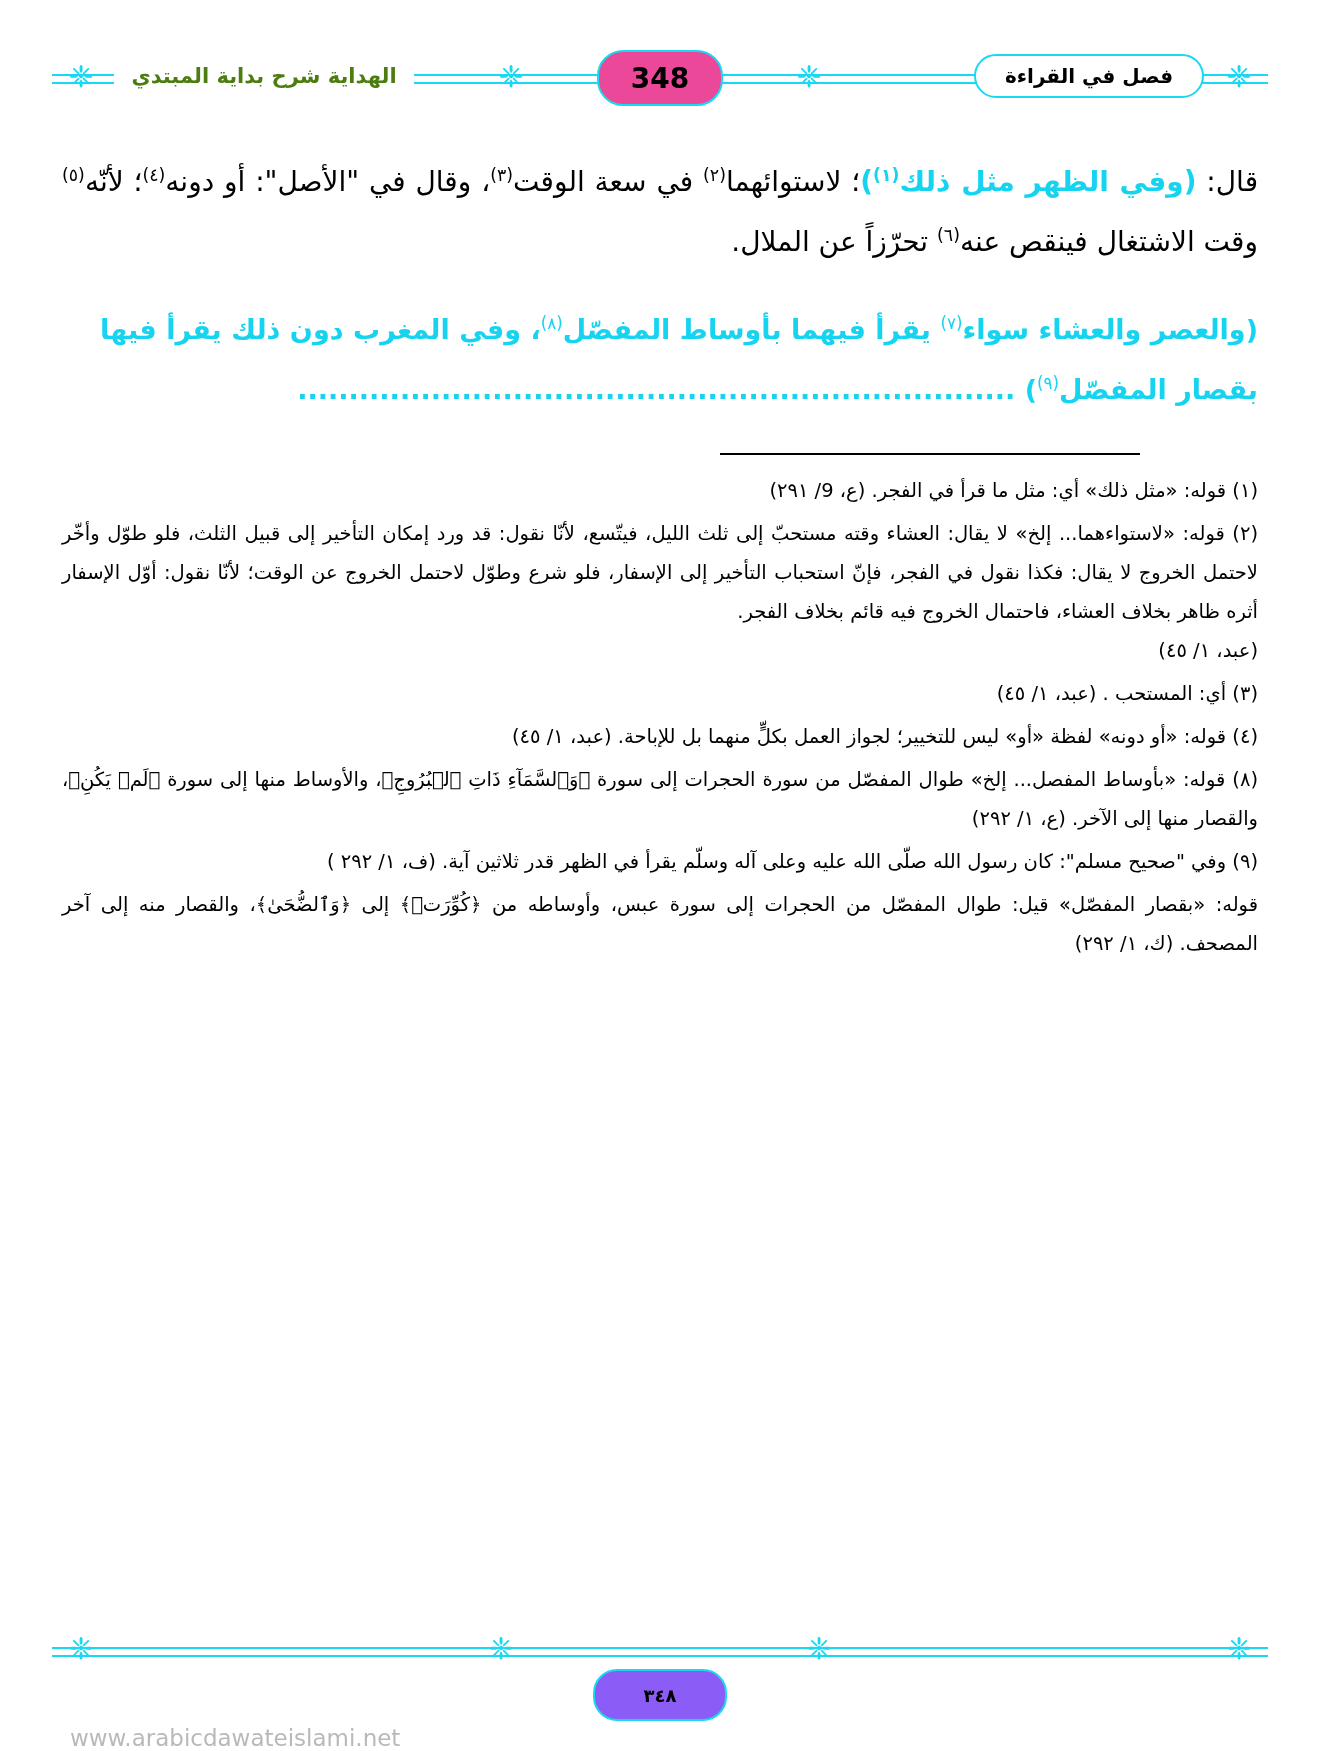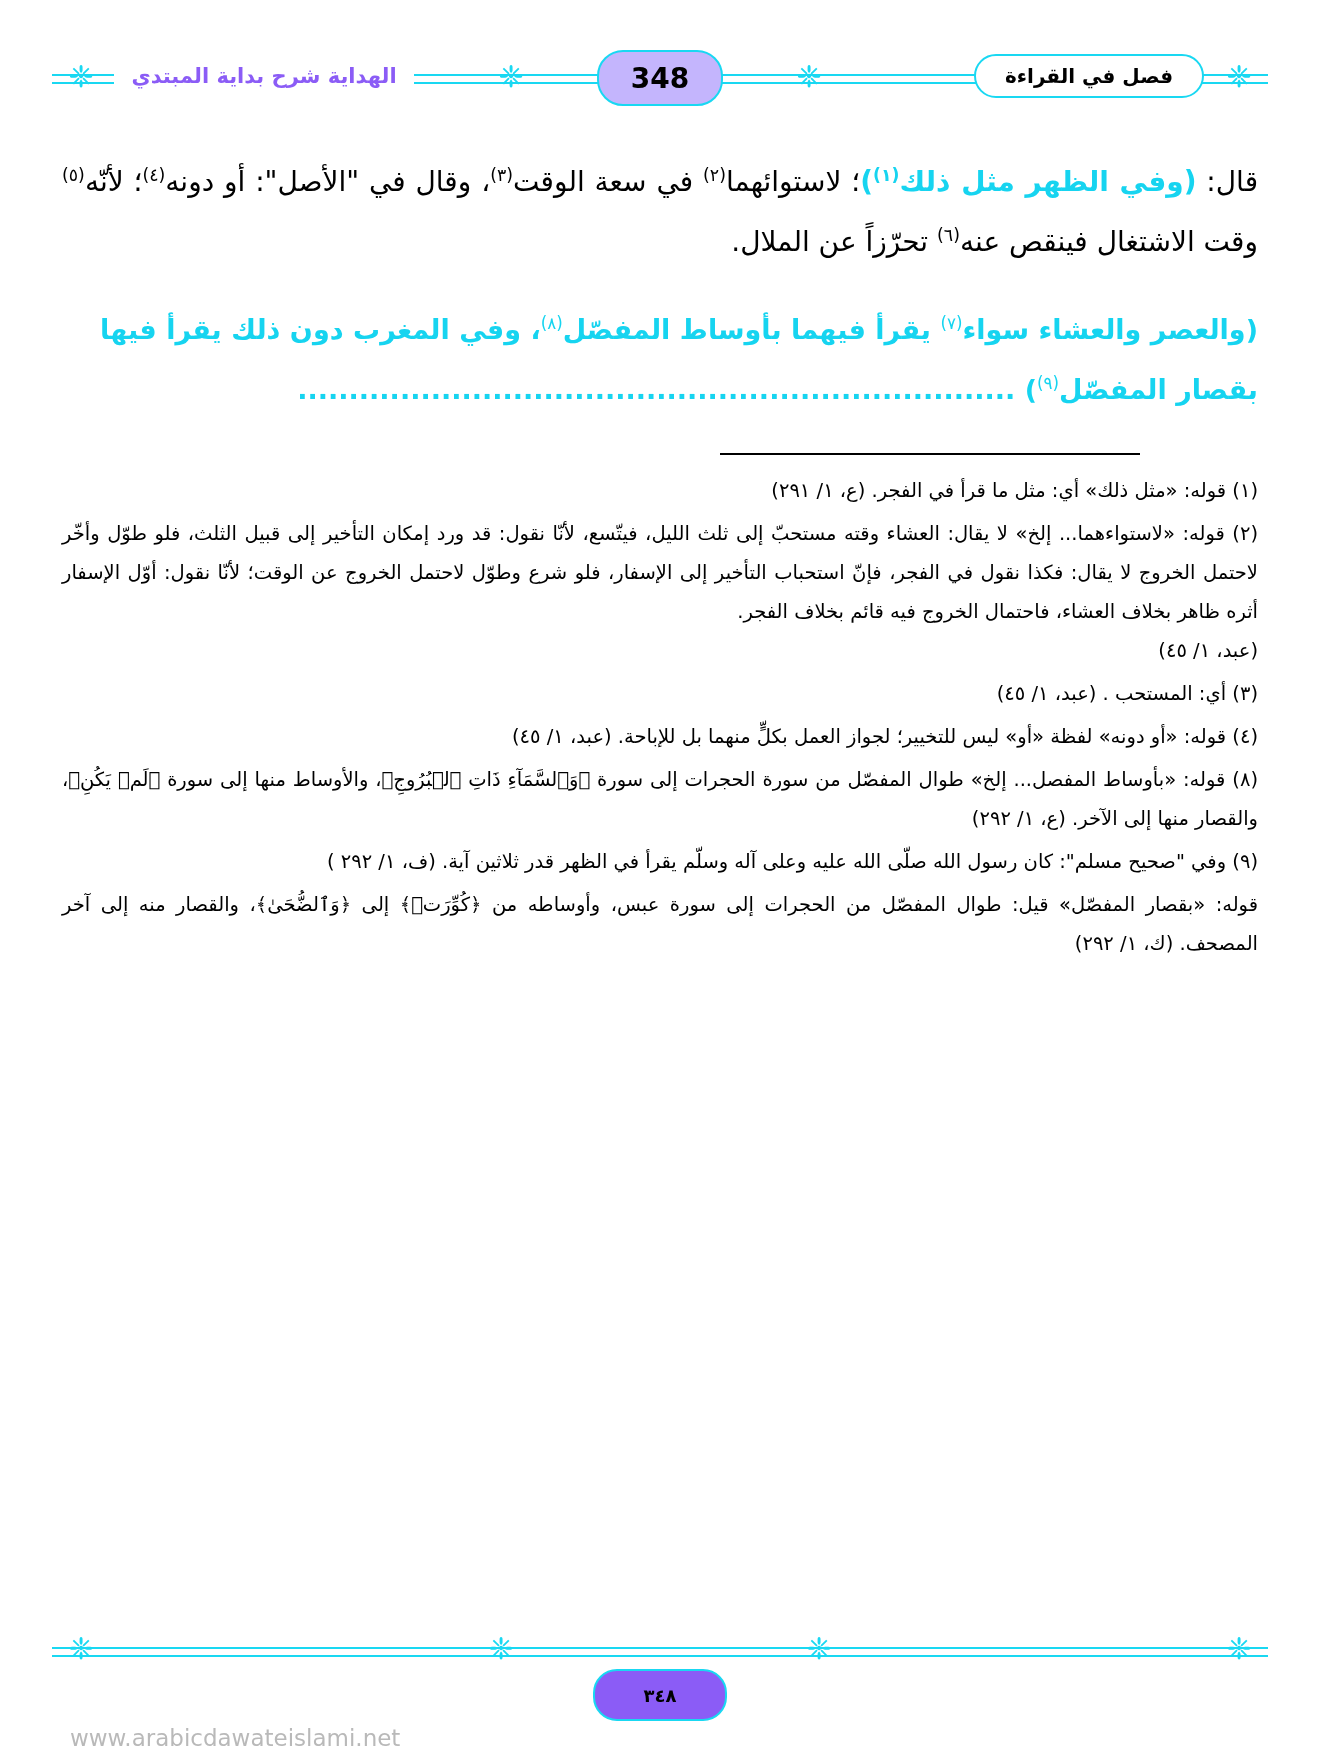--- a/index.html
+++ b/index.html
@@ -73,39 +73,39 @@
   }
   .page-pill {
     position: absolute;
     top: 22px;
     left: 50%;
     transform: translateX(-50%);
     width: 122px;
     height: 52px;
     border: 2px solid #19d8f2;
     border-radius: 26px;
-    background: #c4b5fd;
+    background: #ec4899;
     display: flex;
     align-items: center;
     justify-content: center;
     font-size: 28px;
     font-weight: bold;
     color: #000;
   }
   .book-title {
     position: absolute;
     top: 24px;
     left: 62px;
     width: 300px;
     height: 48px;
     display: flex;
     align-items: center;
     justify-content: center;
     background: #ffffff;
-    color: #8b5cf6;
+    color: #4d7c0f;
     font-size: 21px;
     font-weight: bold;
     letter-spacing: -1px;
   }
 
   
   .body-area {
     margin: 18px 62px 0 62px;
   }
   .matn {
@@ -235,21 +235,21 @@
       <span class="dots">......................................................................</span>
     </p>
 
   </div>
 
   <div class="fn-sep"></div>
 
   <div class="footnotes">
 
     <div class="fn" style="text-align:center;">
-      <span>(١) قوله: «مثل ذلك» أي: مثل ما قرأ في الفجر. (ع، ١/ ٢٩١)</span>
+      <span>(١) قوله: «مثل ذلك» أي: مثل ما قرأ في الفجر. (ع، 9/ ٢٩١)</span>
     </div>
 
     <div class="fn">
       <span>(٢) قوله: «لاستواءهما... إلخ» لا يقال: العشاء وقته مستحبّ إلى ثلث الليل، فيتّسع، لأنّا نقول: قد ورد إمكان التأخير إلى قبيل الثلث، فلو طوّل وأخّر لاحتمل الخروج لا يقال: فكذا نقول في الفجر، فإنّ استحباب التأخير إلى الإسفار، فلو شرع وطوّل لاحتمل الخروج عن الوقت؛ لأنّا نقول: أوّل الإسفار أثره ظاهر بخلاف العشاء، فاحتمال الخروج فيه قائم بخلاف الفجر.</span>
       <span class="tail">(عبد، ١/ ٤٥)</span>
     </div>
 
     <div class="fn center-ish">
       <span>(٣) أي: المستحب . (عبد، ١/ ٤٥)</span>
     </div>

